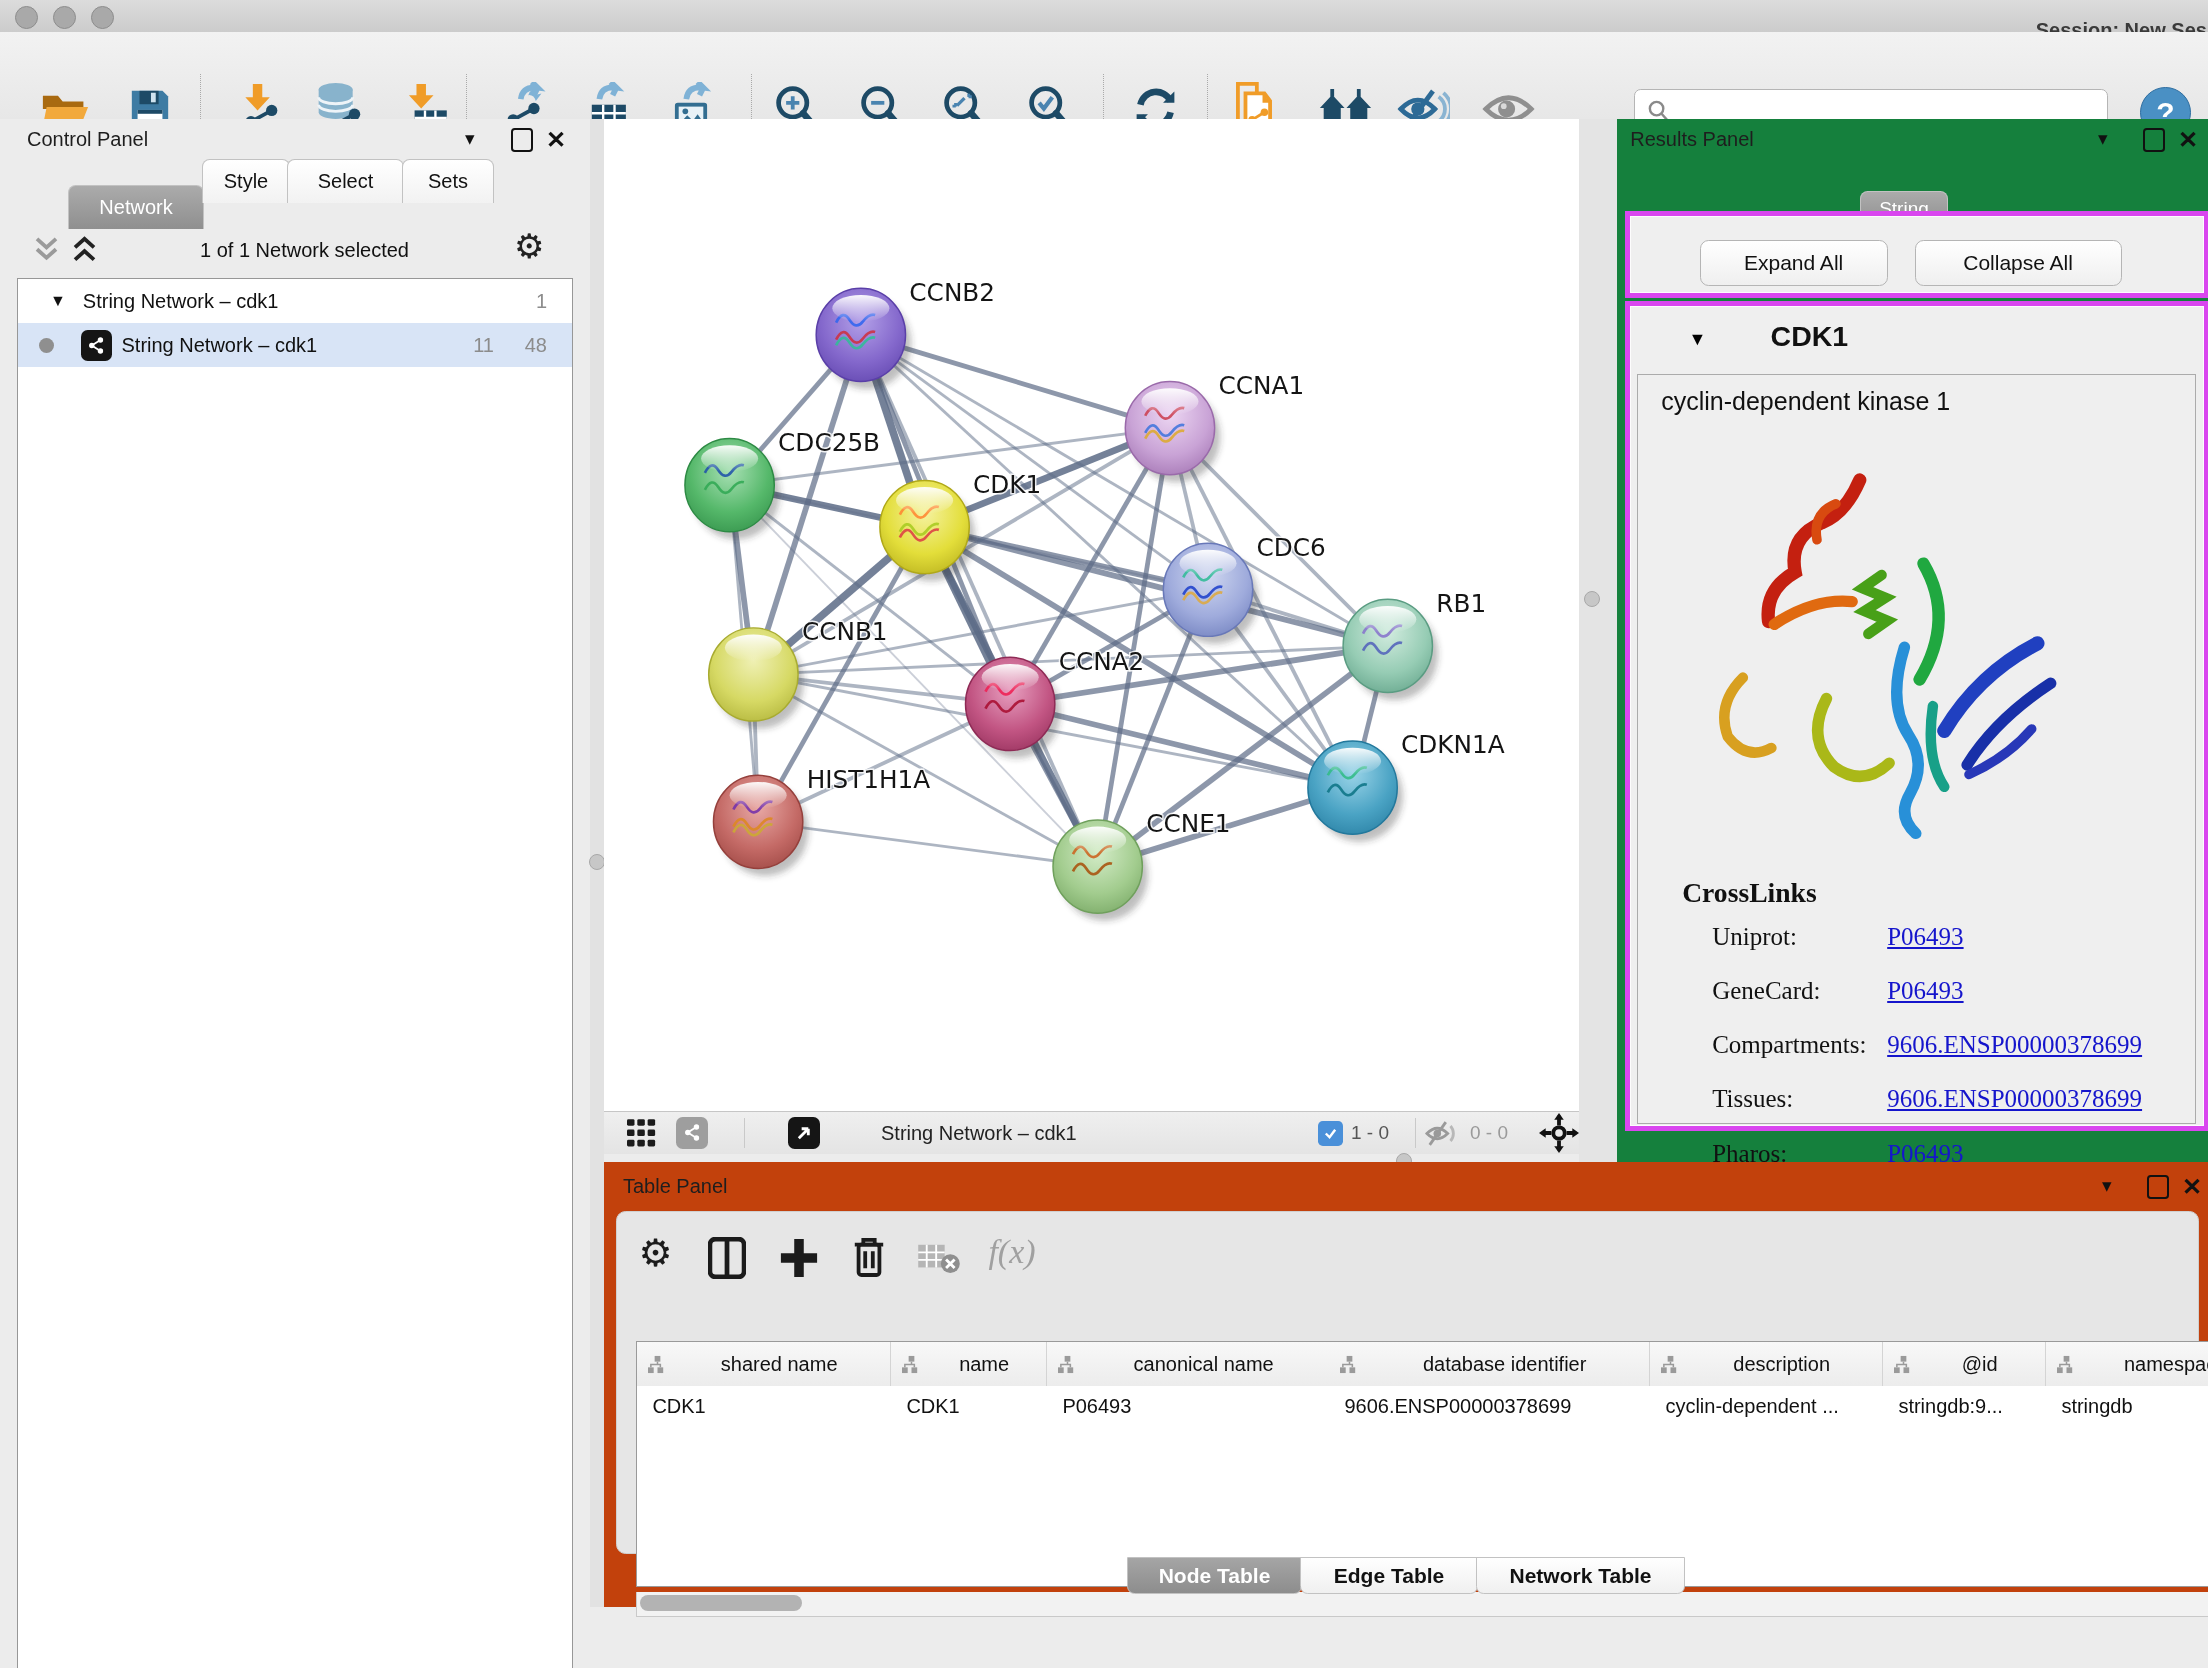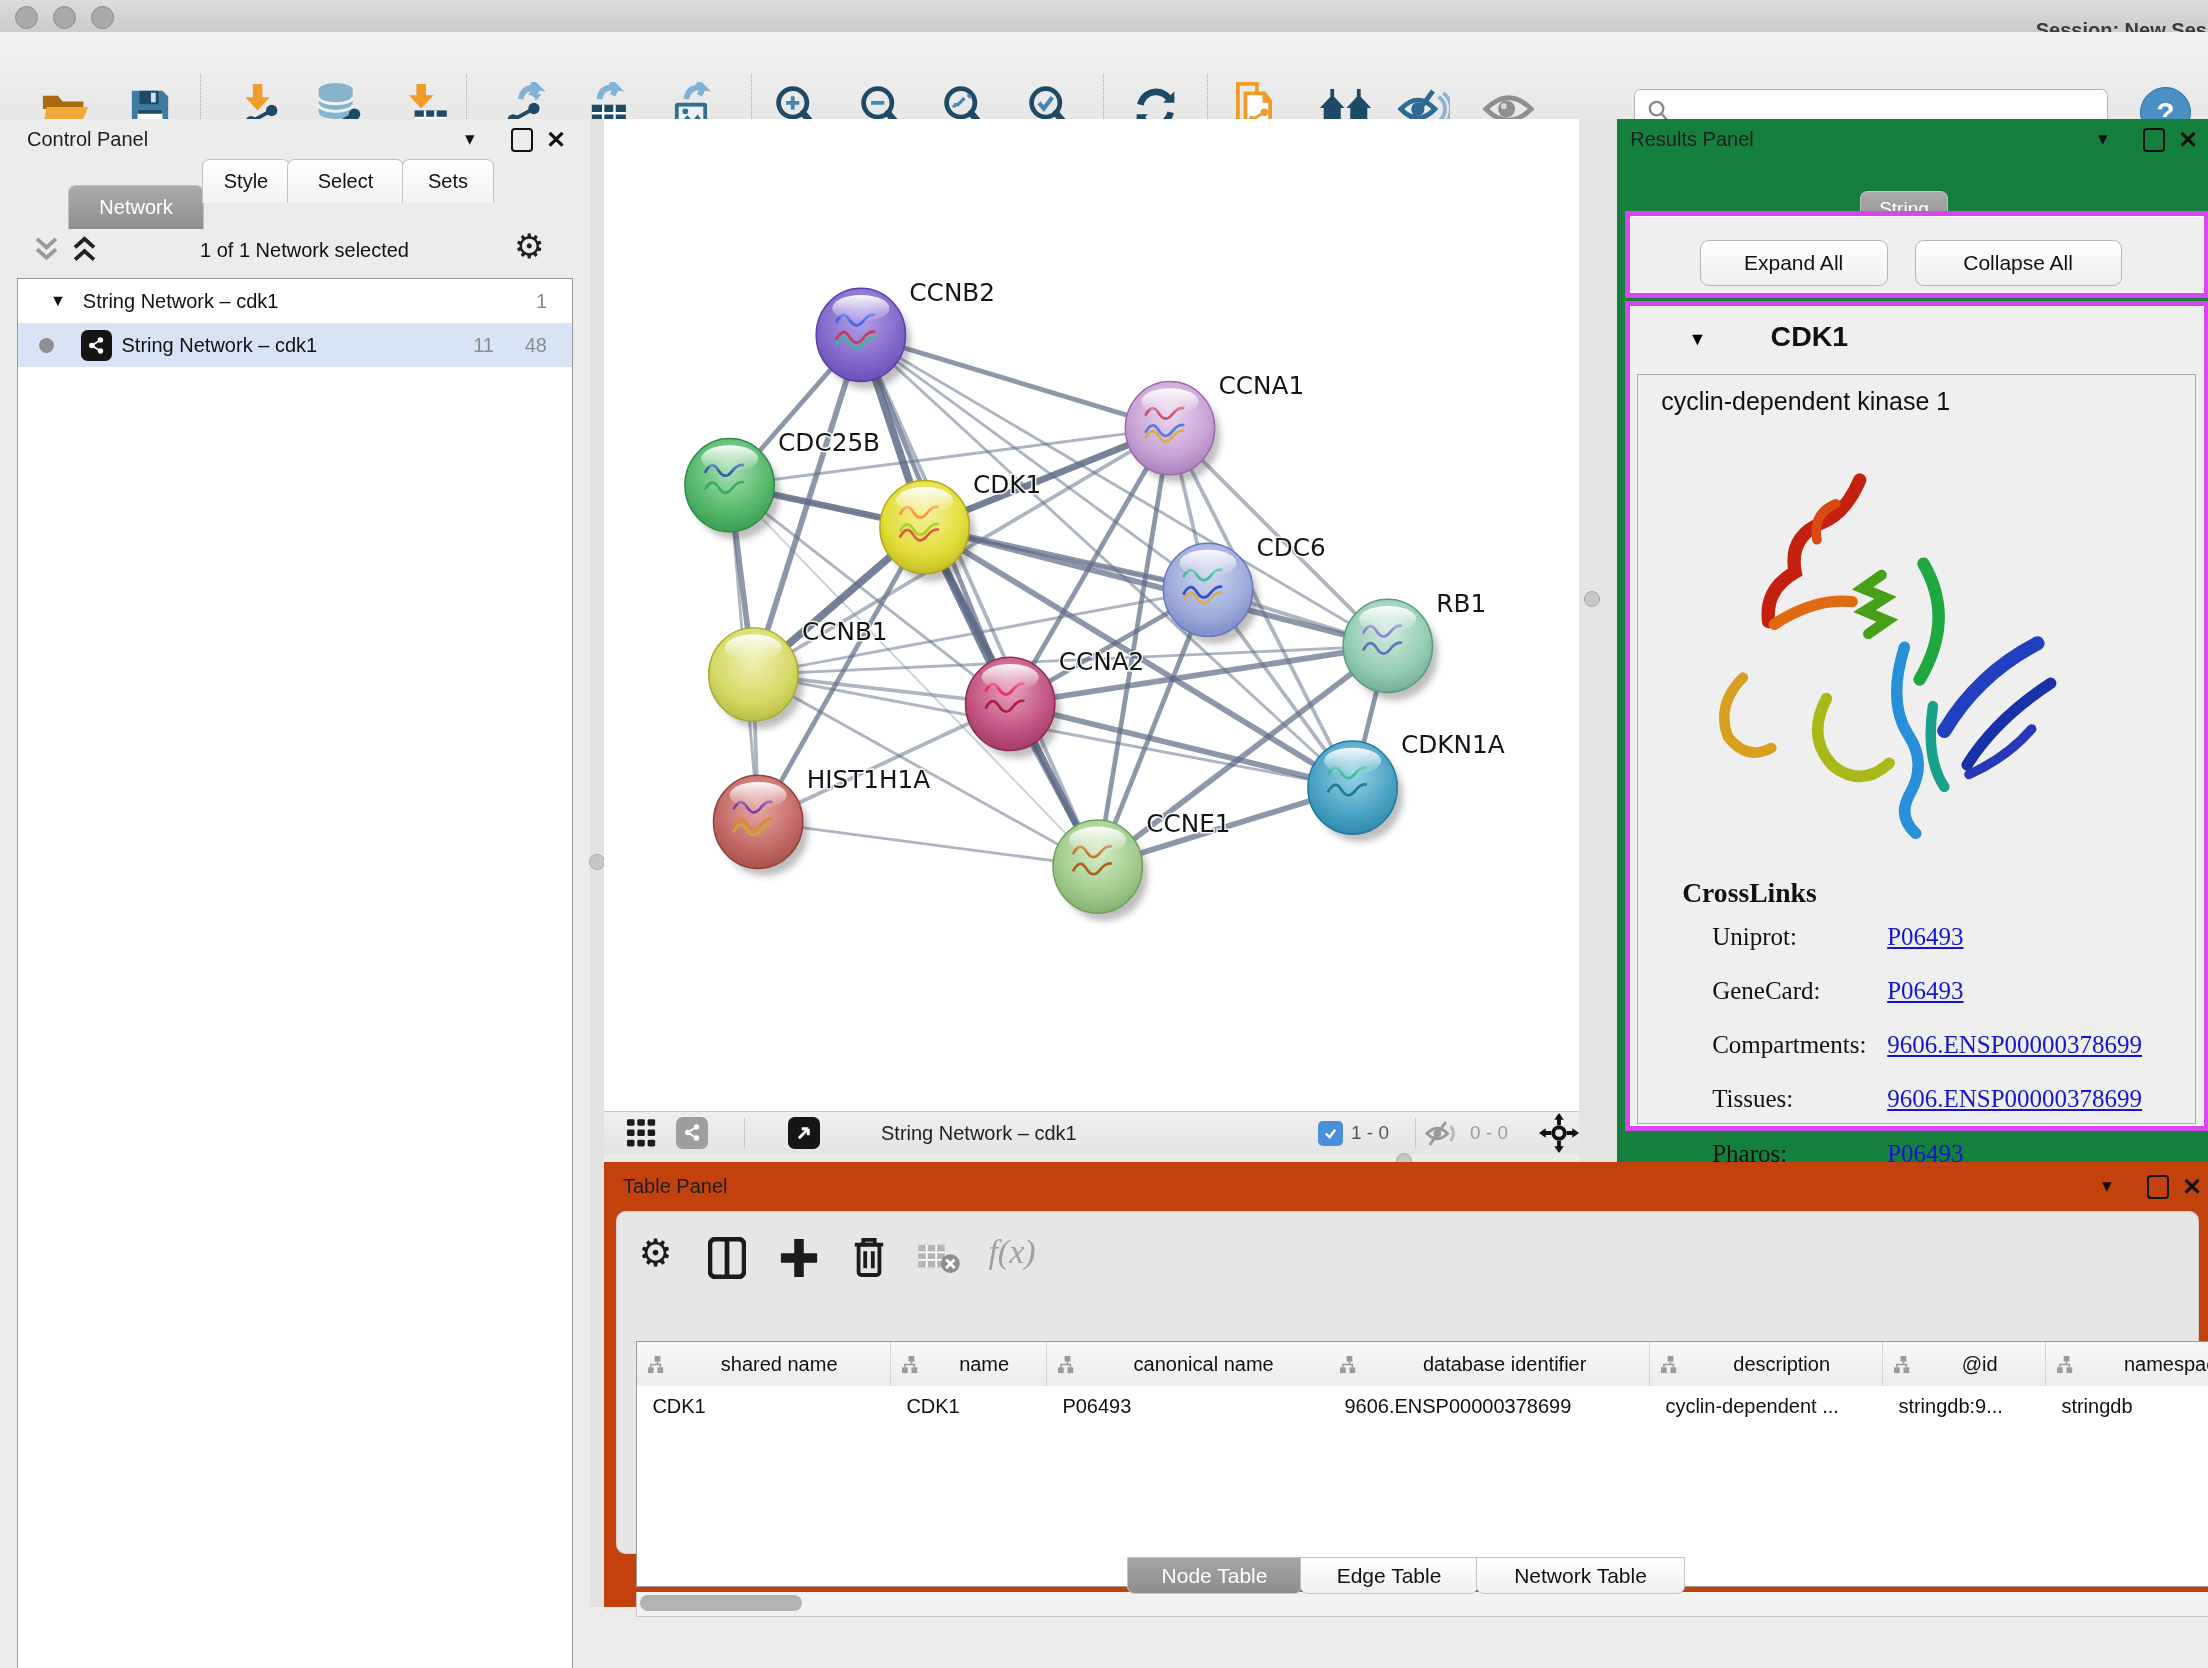--- a/index.html
+++ b/index.html
@@ -45,21 +45,21 @@
   .xl-value{position:absolute;left:249px;color:#1515cc;text-decoration:underline;white-space:nowrap;cursor:pointer;}
   
   #tablepanel{left:604px;top:1162px;width:1605px;height:445px;background:#c2410c;}
   #tp-box{left:12.4px;top:49px;width:1581px;height:341px;background:#e6e6e6;border:1px solid #d0d0d0;border-radius:9.5px;}
   #tp-table{left:19px;top:129px;width:1572px;height:244px;background:#fff;border:1px solid #9a9a9a;overflow:hidden;}
   .th-cell{position:absolute;top:0;height:44px;background:linear-gradient(#f8f8f8,#ececec);border-right:1px solid #d4d4d4;display:flex;align-items:center;font-size:20px;color:#111;overflow:hidden;white-space:nowrap;}
   .th-label{flex:1;text-align:center;}
   .td-cell{position:absolute;top:45px;height:38px;display:flex;align-items:center;padding-left:15px;font-size:20px;color:#111;white-space:nowrap;overflow:hidden;box-sizing:border-box;}
   #tp-scroll{left:19px;top:380px;width:1572px;height:24px;background:#f2f2f2;border:1px solid #c9c9c9;border-top:none;}
   #tp-thumb{left:2.9px;top:2.9px;width:162px;height:16px;border-radius:8.6px;background:#b3b3b3;}
-  .btab{display:flex;align-items:center;justify-content:center;font-size:21px;background:linear-gradient(#ffffff,#f0f0f0);border:1px solid #c2c2c2;border-radius:0 0 7.6px 7.6px;color:#111;cursor:pointer;}
+  .btab{display:flex;align-items:center;justify-content:center;font-size:21px;background:linear-gradient(#ffffff,#f0f0f0);border:1px solid #c2c2c2;border-radius:0 0 7.6px 7.6px;color:#111;cursor:pointer;font-weight:bold;}
   .btab.sel{background:linear-gradient(#a5a5a5,#8d8d8d);color:#fff;}
   
   #statusbar{left:0;top:1607px;width:2208px;height:61px;background:#ececec;border-top:1px solid #c9c9c9;}
   .sbtn{position:absolute;top:7.6px;height:44px;background:linear-gradient(#fdfdfd,#f0f0f0);border:1px solid #ababab;display:flex;align-items:center;justify-content:center;cursor:pointer;}
   svg{display:block;}
 </style>
 </head>
 <body>
 
 <div id="app">

